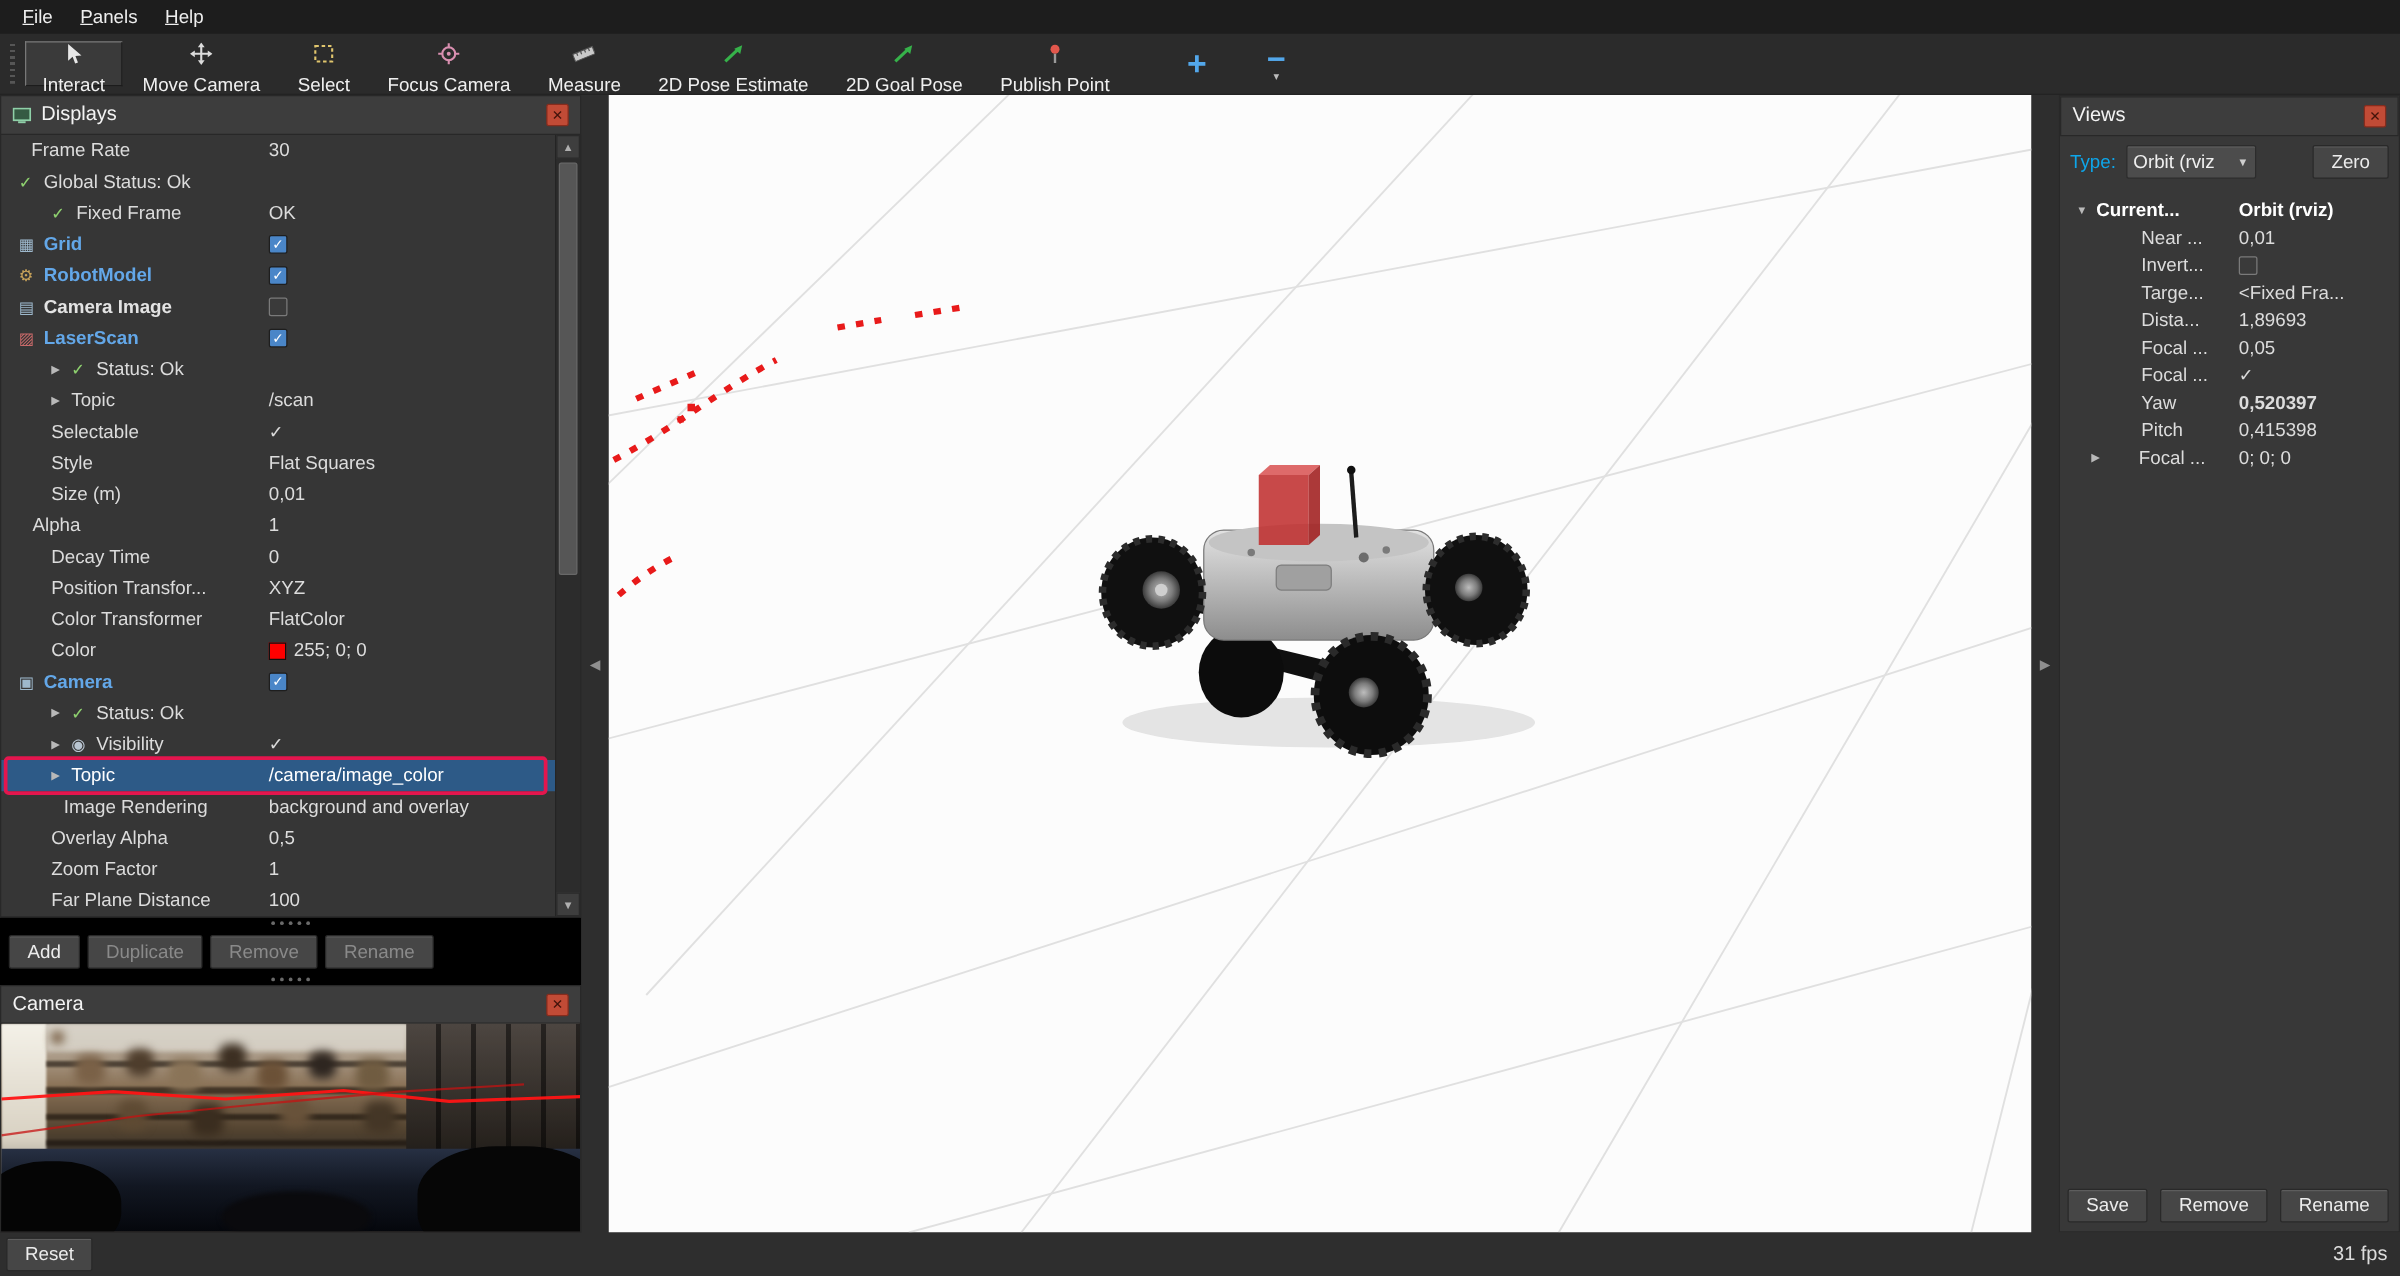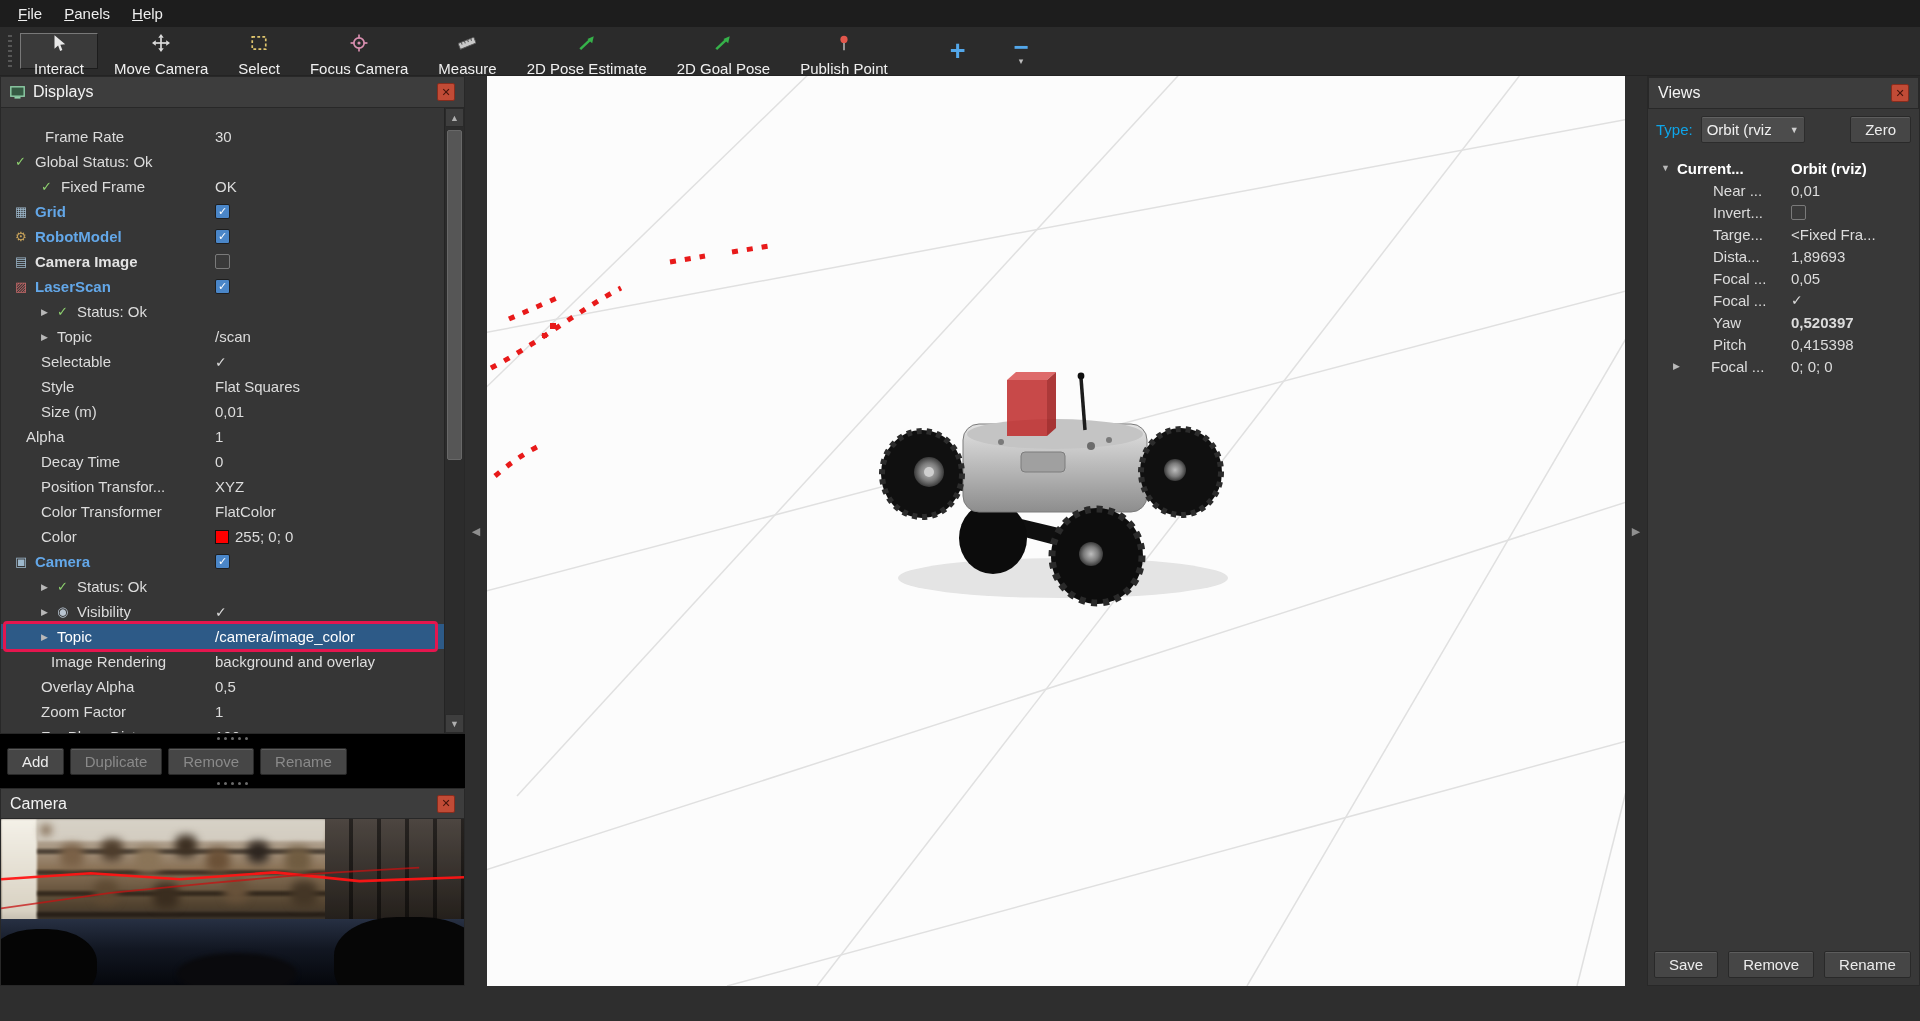--- a/index.html
+++ b/index.html
@@ -218,21 +218,21 @@
       <span>Displays</span>
       <span class="close-btn">✕</span>
     </div>
 
     <div class="dtree" id="dtree">
       <div class="scrollbar">
         <div class="sb-btn up">▲</div>
         <div class="sb-handle"></div>
         <div class="sb-btn down">▼</div>
       </div>
-    <div class="trow" style="padding-left: 44px; margin-top: 16px;">
+    <div class="trow" style="padding-left: 24px;">
           <span class="tname ">Frame Rate</span>
           <span class="tval" style="left: 214px;">
             <span>30</span>
           </span>
         </div>
         <div class="trow" style="padding-left: 14px;">
           <span class="ricon" style="color: rgb(142, 209, 111);">✓</span>
           <span class="tname ">Global Status: Ok</span>
           <span class="tval" style="left: 214px;"></span>
         </div>
@@ -600,14 +600,18 @@
           </span>
         </div>
       </div>
     <div class="views-buttons" id="views-buttons">
         <button class="qbtn">Save</button>
         <button class="qbtn">Remove</button>
         <button class="qbtn">Rename</button>
       </div>
   </div>
 
+  <div class="bottom-bar">
+    <button class="qbtn">Reset</button>
+    <span class="fps">31 fps</span>
+  </div>
 
 </div>
 
 </body></html>

